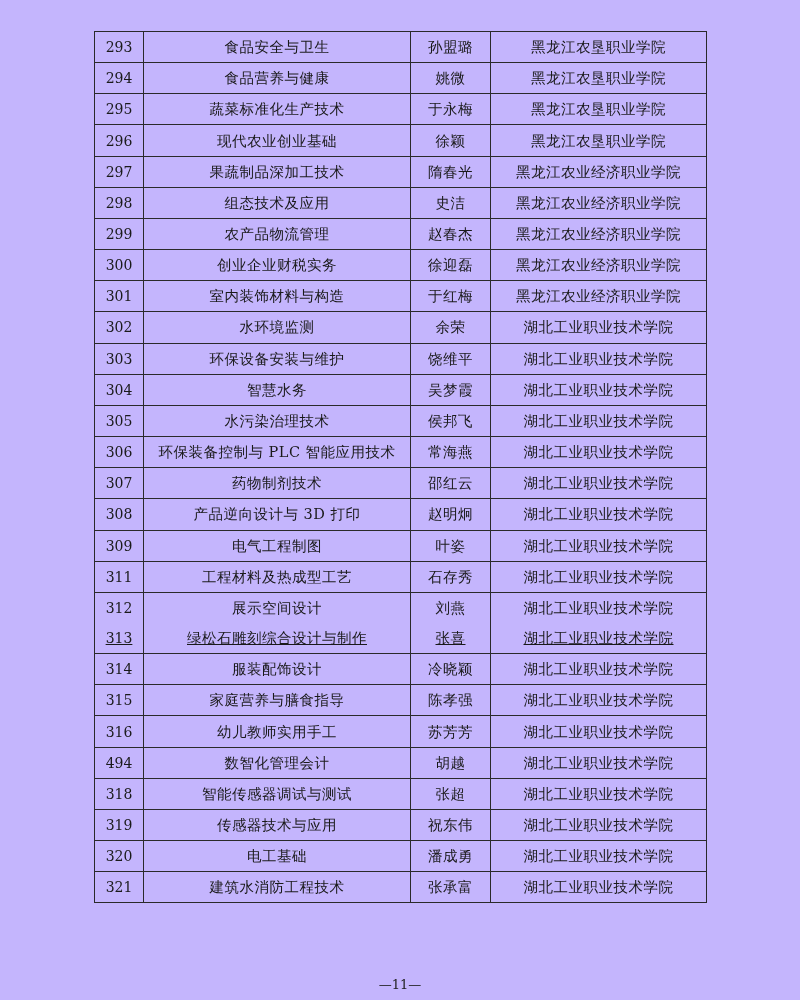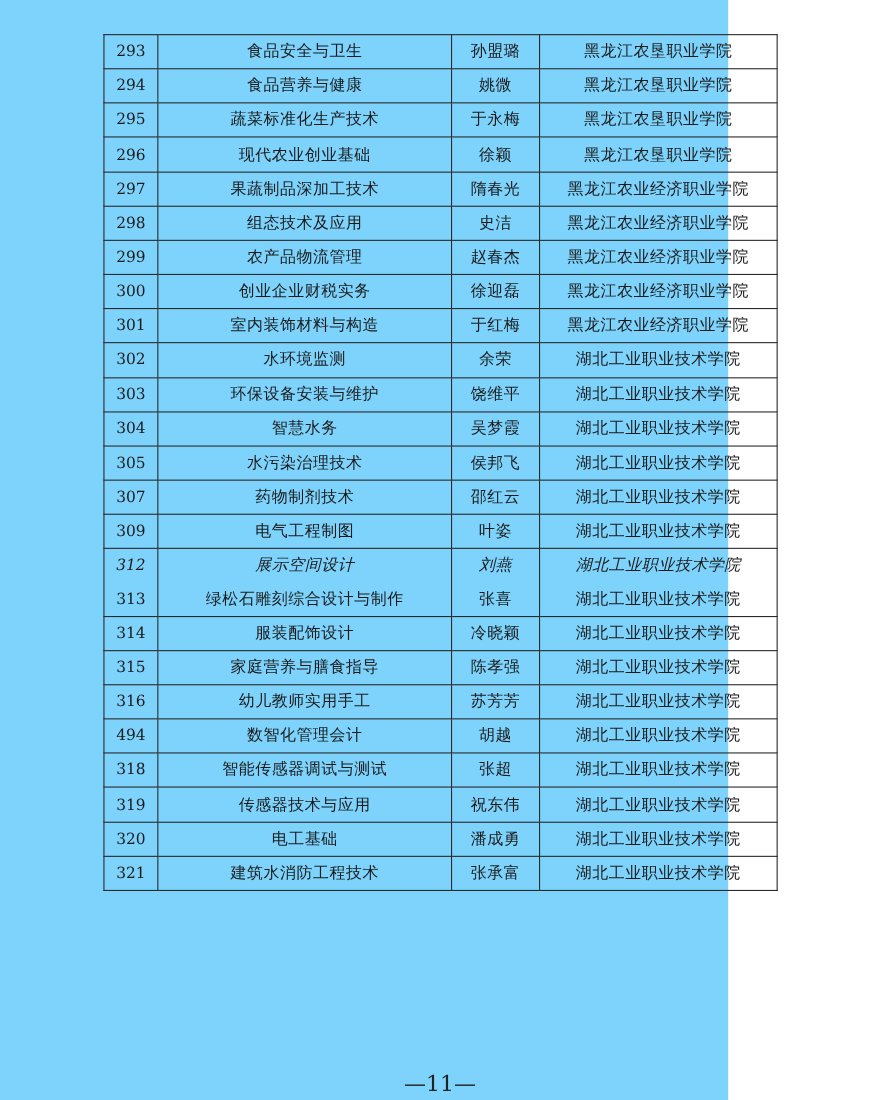--- a/index.html
+++ b/index.html
@@ -11,23 +11,23 @@
       width: 800px;
       height: 1000px;
       position: relative;
       overflow: hidden;
       font-family: "DejaVu Serif", "Liberation Serif", serif;
       color: #1a1a1a;
     }
     .page {
       position: absolute;
       left: 0; top: 0;
-      width: 662px;
+      width: 800px;
       height: 1000px;
-      background: #7dd3fc;
+      background: #c4b5fd;
     }
     table.roster {
       position: absolute;
       left: 94px;
       top: 31px;
       width: 612px;
       border-collapse: collapse;
       table-layout: fixed;
     }
     table.roster col.c-no { width: 49px; }
@@ -48,32 +48,32 @@
     }
     table.roster td.no {
       font-size: 14px;
       letter-spacing: 0;
     }
     table.roster td.col-sep-light {
       border-left-color: #8a8a8a;
     }
     table.roster tr.no-bottom td {
       border-bottom: none;
-      font-style: italic;
     }
     table.roster tr.no-top td {
       border-top: none;
+      text-decoration: underline;
     }
     .page-number {
       position: absolute;
       left: 0;
       width: 800px;
       top: 976px;
       text-align: center;
-      font-size: 20px;
+      font-size: 13px;
       line-height: 18px;
       color: #222;
     }
   </style>
 </head>
 <body>
 
 <div class="page">
   <table class="roster">
     <colgroup>
@@ -155,29 +155,47 @@
           <td>吴梦霞</td>
           <td>湖北工业职业技术学院</td>
         </tr>
         <tr>
           <td class="no">305</td>
           <td class="col-sep-light">水污染治理技术</td>
           <td>侯邦飞</td>
           <td>湖北工业职业技术学院</td>
         </tr>
         <tr>
+          <td class="no">306</td>
+          <td class="col-sep-light">环保装备控制与 PLC 智能应用技术</td>
+          <td>常海燕</td>
+          <td>湖北工业职业技术学院</td>
+        </tr>
+        <tr>
           <td class="no">307</td>
           <td class="col-sep-light">药物制剂技术</td>
           <td>邵红云</td>
           <td>湖北工业职业技术学院</td>
         </tr>
         <tr>
+          <td class="no">308</td>
+          <td class="col-sep-light">产品逆向设计与 3D 打印</td>
+          <td>赵明炯</td>
+          <td>湖北工业职业技术学院</td>
+        </tr>
+        <tr>
           <td class="no">309</td>
           <td class="col-sep-light">电气工程制图</td>
           <td>叶姿</td>
+          <td>湖北工业职业技术学院</td>
+        </tr>
+        <tr>
+          <td class="no">311</td>
+          <td class="col-sep-light">工程材料及热成型工艺</td>
+          <td>石存秀</td>
           <td>湖北工业职业技术学院</td>
         </tr>
         <tr class="no-bottom">
           <td class="no">312</td>
           <td class="col-sep-light">展示空间设计</td>
           <td>刘燕</td>
           <td>湖北工业职业技术学院</td>
         </tr>
         <tr class="no-top">
           <td class="no">313</td>

